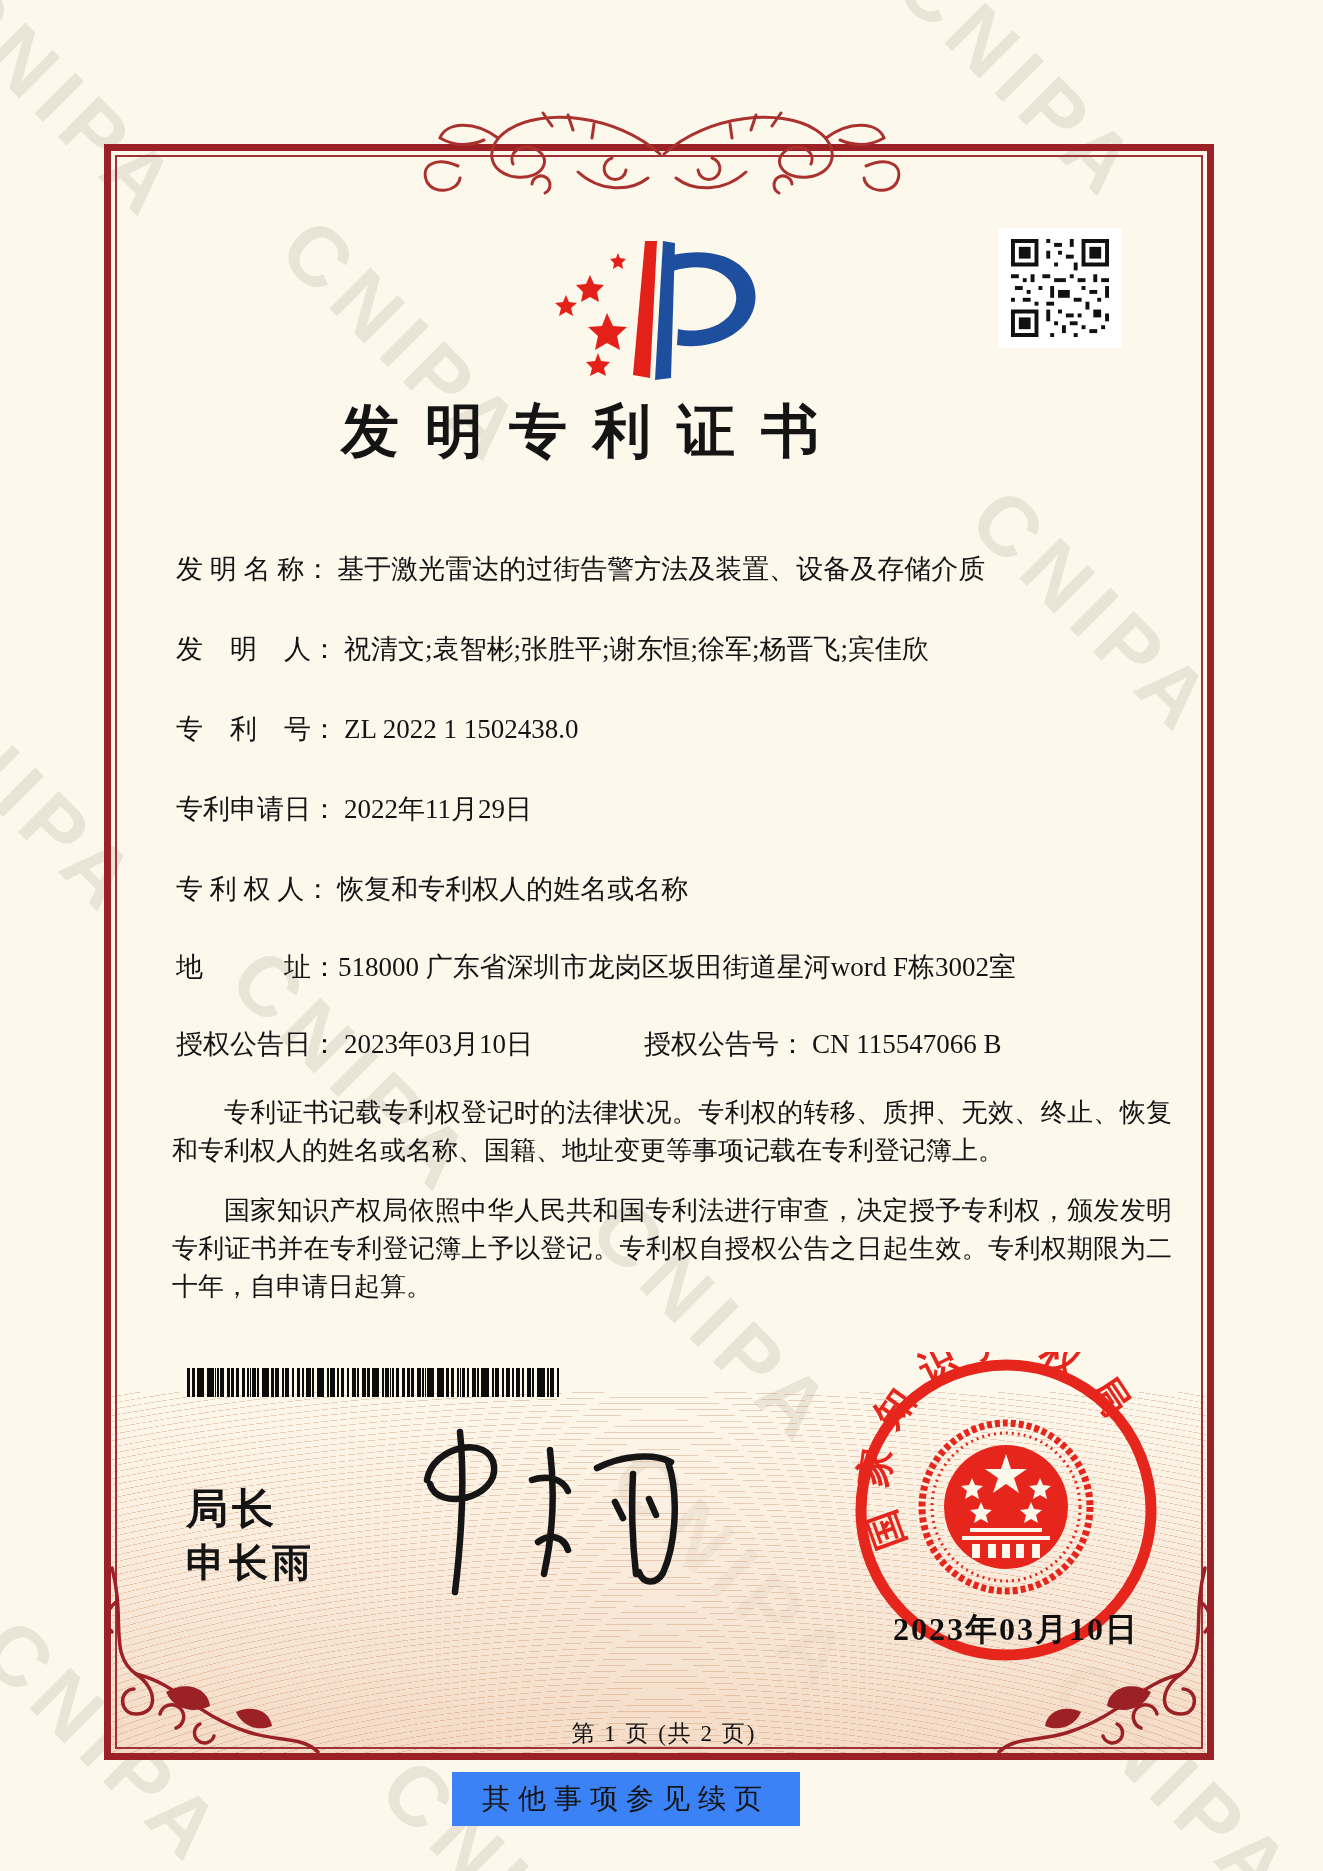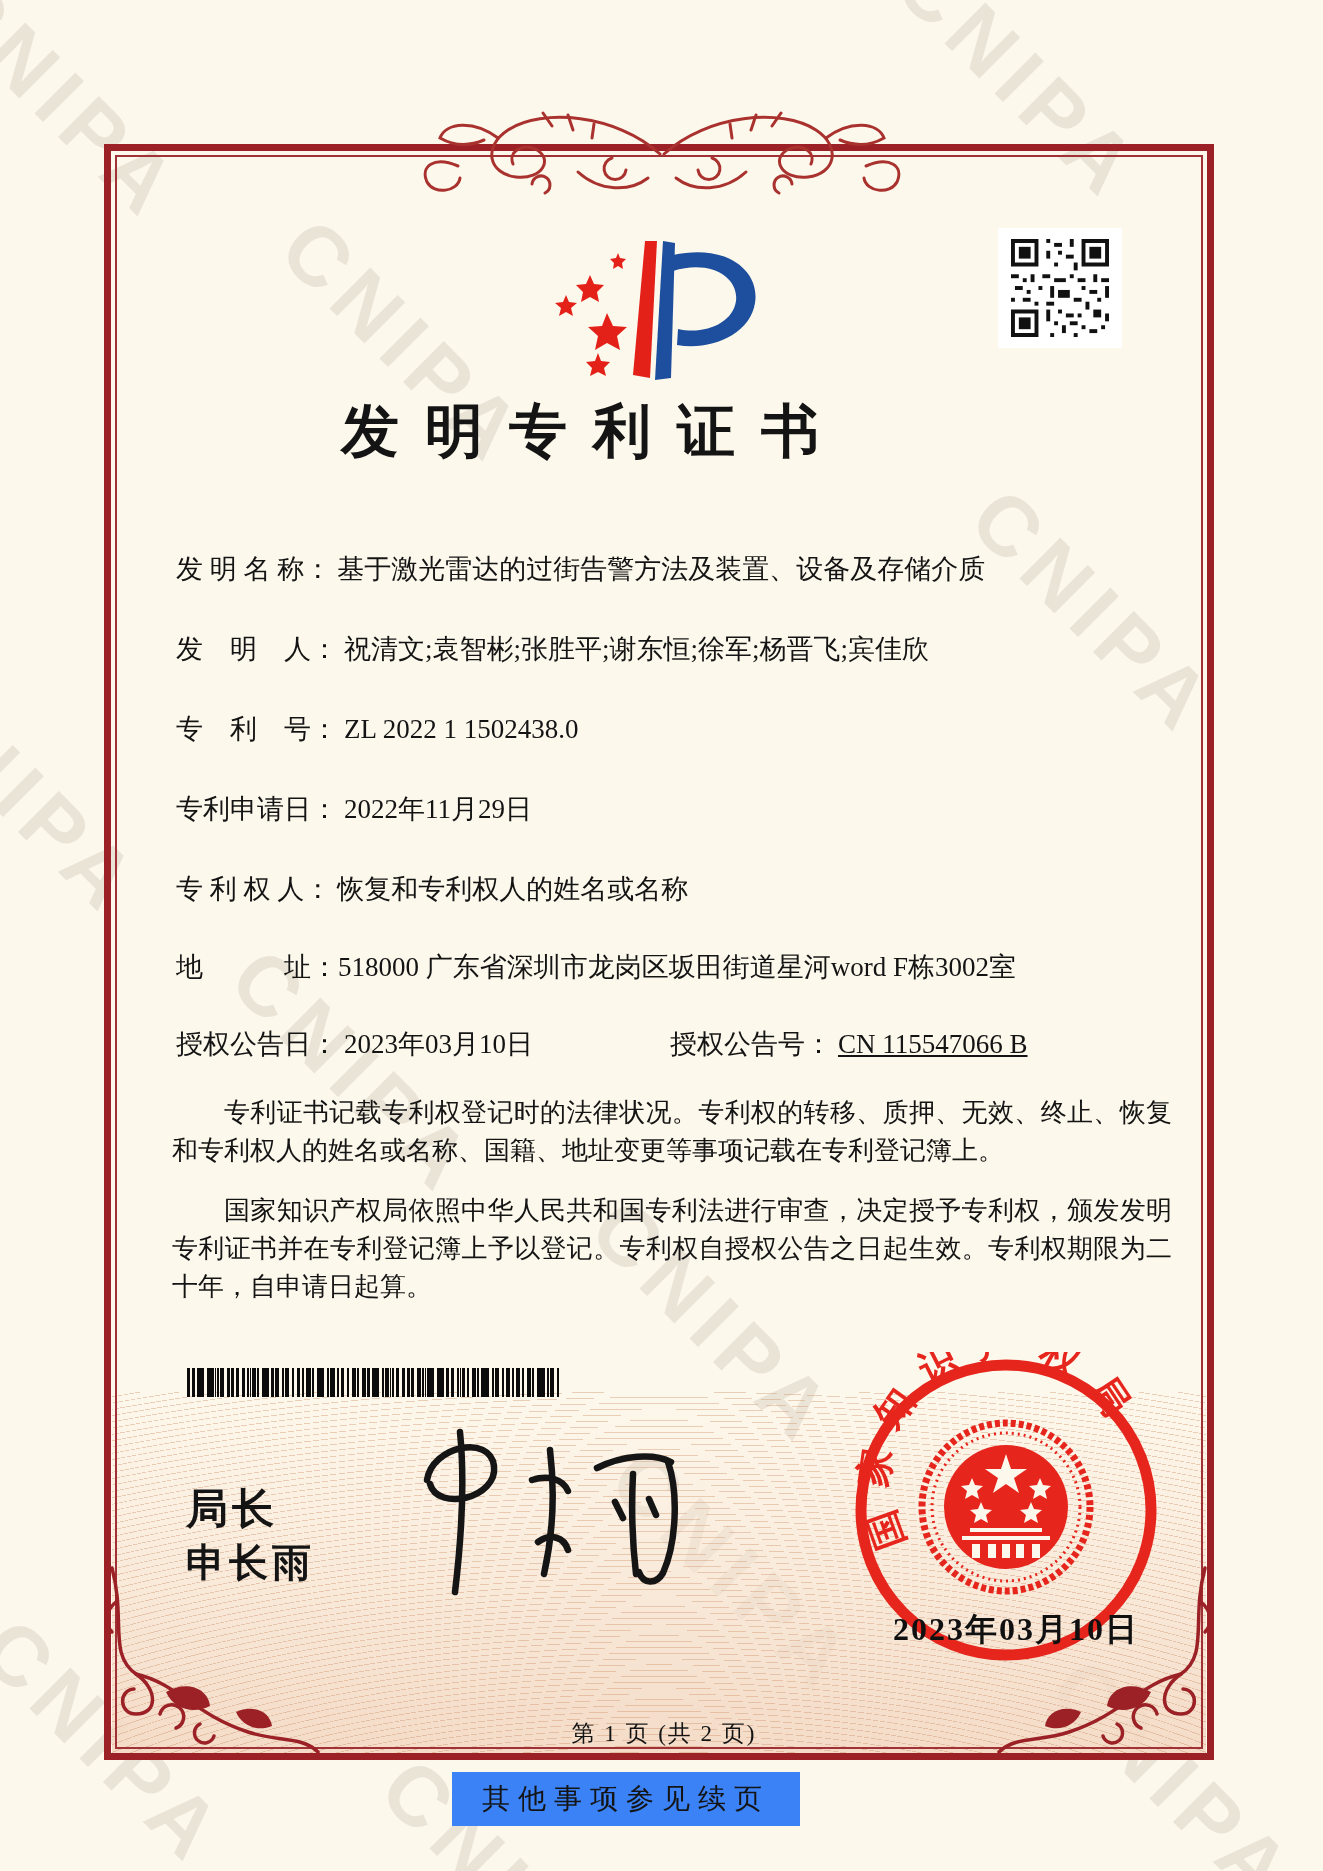--- a/index.html
+++ b/index.html
@@ -24,21 +24,21 @@
   .certno{position:absolute;left:176px;top:230px;font-size:28px;letter-spacing:3px;}
   .logo{position:absolute;left:545px;top:233px;}
   .qrbox{position:absolute;left:998px;top:228px;width:124px;height:120px;background:#ffffff;
          display:flex;align-items:center;justify-content:center;}
   .title{position:absolute;left:120px;top:393px;width:920px;text-align:center;
          font-size:58px;font-weight:700;letter-spacing:26px;text-indent:26px;white-space:nowrap;}
   .frow{position:absolute;left:176px;font-size:27px;white-space:nowrap;}
   .frow .lab{display:inline-block;}
   .frow .val{margin-left:6px;}
   .addr-val{display:inline-block;vertical-align:top;white-space:normal;width:730px;line-height:52px;}
-  .grant-right{position:absolute;left:494px;top:0;text-decoration:underline;}
+  .grant-right{position:absolute;left:468px;top:0;}
   .paras{position:absolute;left:172px;top:1094px;width:1000px;font-size:26px;line-height:38px;
          text-align:justify;}
   .paras p{margin:0;text-indent:2em;}
   .paras p + p{margin-top:22px;}
   .barcode{position:absolute;left:187px;top:1368px;width:373px;height:29px;
     background:
       repeating-linear-gradient(90deg,#0b0b0b 0 2px,transparent 2px 5px),
       repeating-linear-gradient(90deg,#0b0b0b 0 3px,transparent 3px 11px),
       repeating-linear-gradient(90deg,#0b0b0b 0 1px,transparent 1px 7px);}
   .sig-title{position:absolute;left:186px;top:1481px;font-size:42px;font-weight:600;

